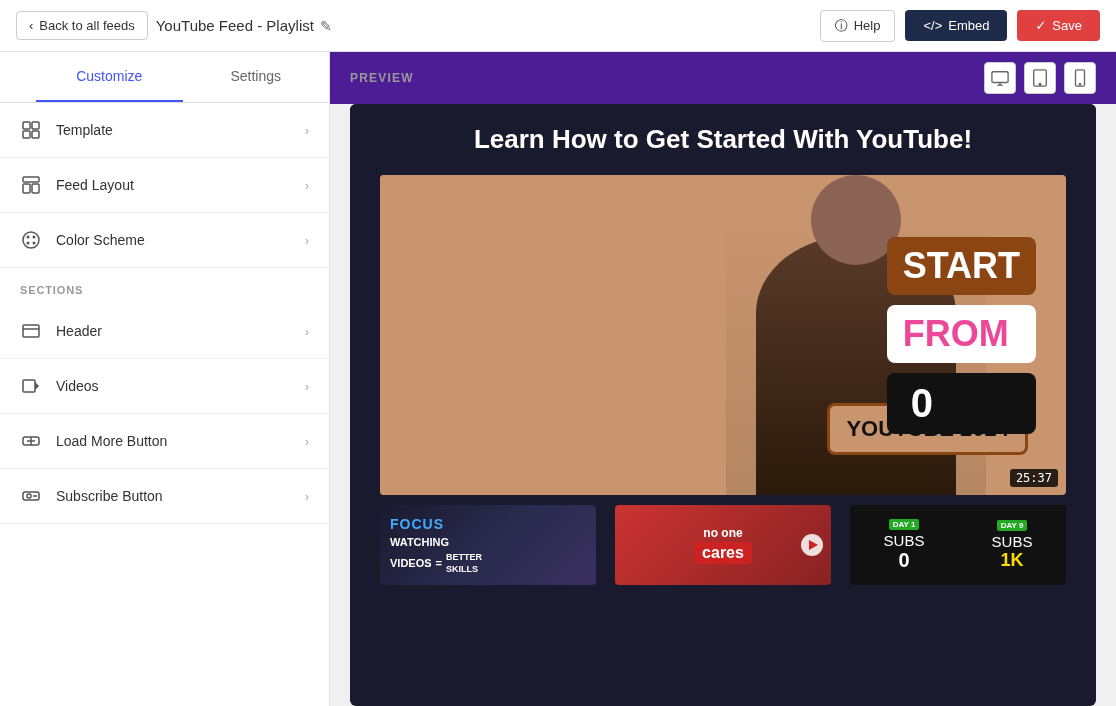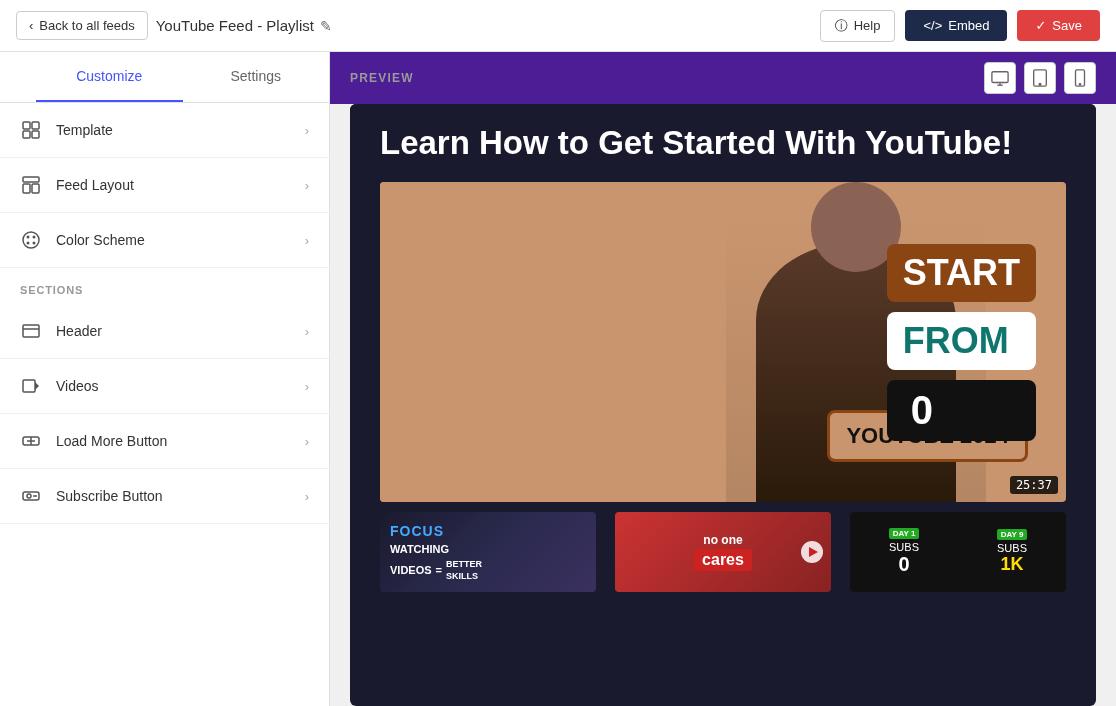--- a/index.html
+++ b/index.html
@@ -88,21 +88,21 @@
     .feed-preview {
       margin: 0 20px; background: #1a1a2e; border-radius: 6px; overflow: hidden;
       flex: 1;
     }
 
     .feed-header {
       padding: 20px 30px 10px;
       background: #1a1a2e;
     }
     .feed-header-title {
-      color: #fff; font-size: 33px; font-weight: 700; 
+      color: #fff; font-size: 26px; font-weight: 700; text-align: center;
       font-family: Arial, sans-serif; margin-bottom: 10px;
     }
 
     .main-video-wrapper {
       position: relative; margin: 0 30px 10px;
       background: #000; border-radius: 4px; overflow: hidden;
     }
     .main-video-thumb {
       width: 100%; height: 320px;
       background: linear-gradient(135deg, #c9a08a 0%, #d4a88a 30%, #8a6a5a 60%, #2a2a2a 80%);
@@ -123,21 +123,21 @@
 
     .start-from-box {
       display: flex; flex-direction: column; gap: 10px;
       padding: 40px 30px; z-index: 2;
     }
     .start-label {
       background: #8B4513; color: #fff; font-weight: 900; font-size: 36px;
       padding: 8px 16px; border-radius: 8px; font-family: Arial, sans-serif;
     }
     .from-label {
-      background: #fff; color: #0f766e; font-weight: 900; font-size: 36px;
+      background: #fff; color: #ec4899; font-weight: 900; font-size: 36px;
       padding: 8px 16px; border-radius: 8px; font-family: Arial, sans-serif;
     }
     .zero-label {
       background: #111; color: #fff; font-weight: 900; font-size: 40px;
       padding: 8px 24px; border-radius: 8px; font-family: Arial, sans-serif;
     }
 
     .yt-2024-box {
       position: absolute; right: 38px; bottom: 40px;
       background: #c9956e; color: #111; font-weight: 900; font-size: 22px;
@@ -209,21 +209,21 @@
       width: 100%; gap: 2px;
     }
     .no-one-text { font-size: 12px; font-weight: 700; color: #fff; font-family: Arial; }
     .cares-badge { background: #cc2222; color: #fff; font-size: 16px; font-weight: 900; padding: 2px 8px; border-radius: 3px; font-family: Arial; }
 
     .subs-grid {
       display: grid; grid-template-columns: 1fr 1fr; width: 100%;
     }
     .subs-col { display: flex; flex-direction: column; align-items: center; justify-content: center; padding: 4px; }
     .subs-day-label { font-size: 8px; font-weight: 700; color: #fff; font-family: Arial; }
-    .subs-label { font-size: 11px; color: #fff; font-family: Arial; }
+    .subs-label { font-size: 15px; color: #fff; font-family: Arial; }
     .subs-count { font-size: 18px; font-weight: 900; color: #fff; font-family: Arial; }
     .subs-count-zero { font-size: 20px; font-weight: 900; color: #fff; font-family: Arial; }
 
     
     .icon-svg { width: 20px; height: 20px; }
   </style>
 </head>
 <body>
 
 <div class="topbar">

